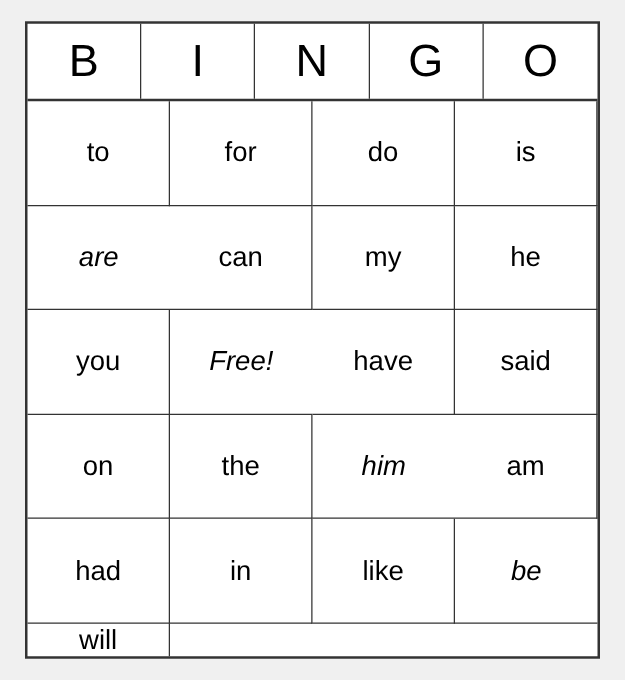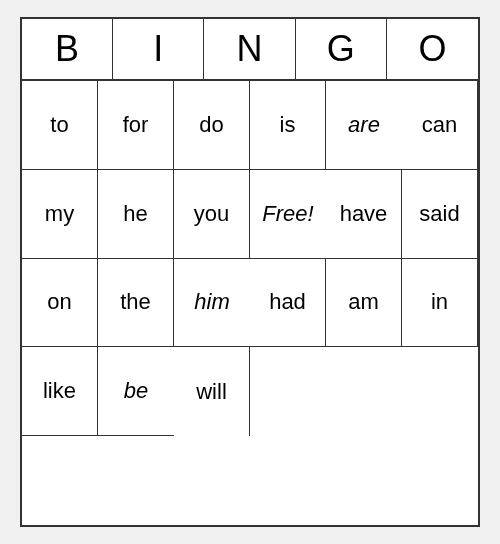--- a/index.html
+++ b/index.html
@@ -42,21 +42,21 @@
       font-weight: normal;
       border-right: 1px solid #333;
     }
 
     .header-cell:last-child {
       border-right: none;
     }
 
     .bingo-body {
       display: grid;
-      grid-template-columns: repeat(6, 1fr);
+      grid-template-columns: repeat(4, 1fr);
       grid-template-rows: repeat(5, 1fr);
       flex: 1;
     }
 
     .bingo-cell {
       display: flex;
       justify-content: center;
       align-items: center;
       border-right: 1px solid #333;
       border-bottom: 1px solid #333;
@@ -93,20 +93,20 @@
       <div class="bingo-cell">can</div>
       <div class="bingo-cell">my</div>
       <div class="bingo-cell">he</div>
       <div class="bingo-cell">you</div>
       <div class="bingo-cell">Free!</div>
       <div class="bingo-cell">have</div>
       <div class="bingo-cell">said</div>
       <div class="bingo-cell">on</div>
       <div class="bingo-cell">the</div>
       <div class="bingo-cell">him</div>
+      <div class="bingo-cell">am</div>
       <div class="bingo-cell">had</div>
-      <div class="bingo-cell">am</div>
       <div class="bingo-cell">in</div>
       <div class="bingo-cell">like</div>
       <div class="bingo-cell">be</div>
       <div class="bingo-cell">will</div>
     </div>
 </div>
 
 </body></html>

